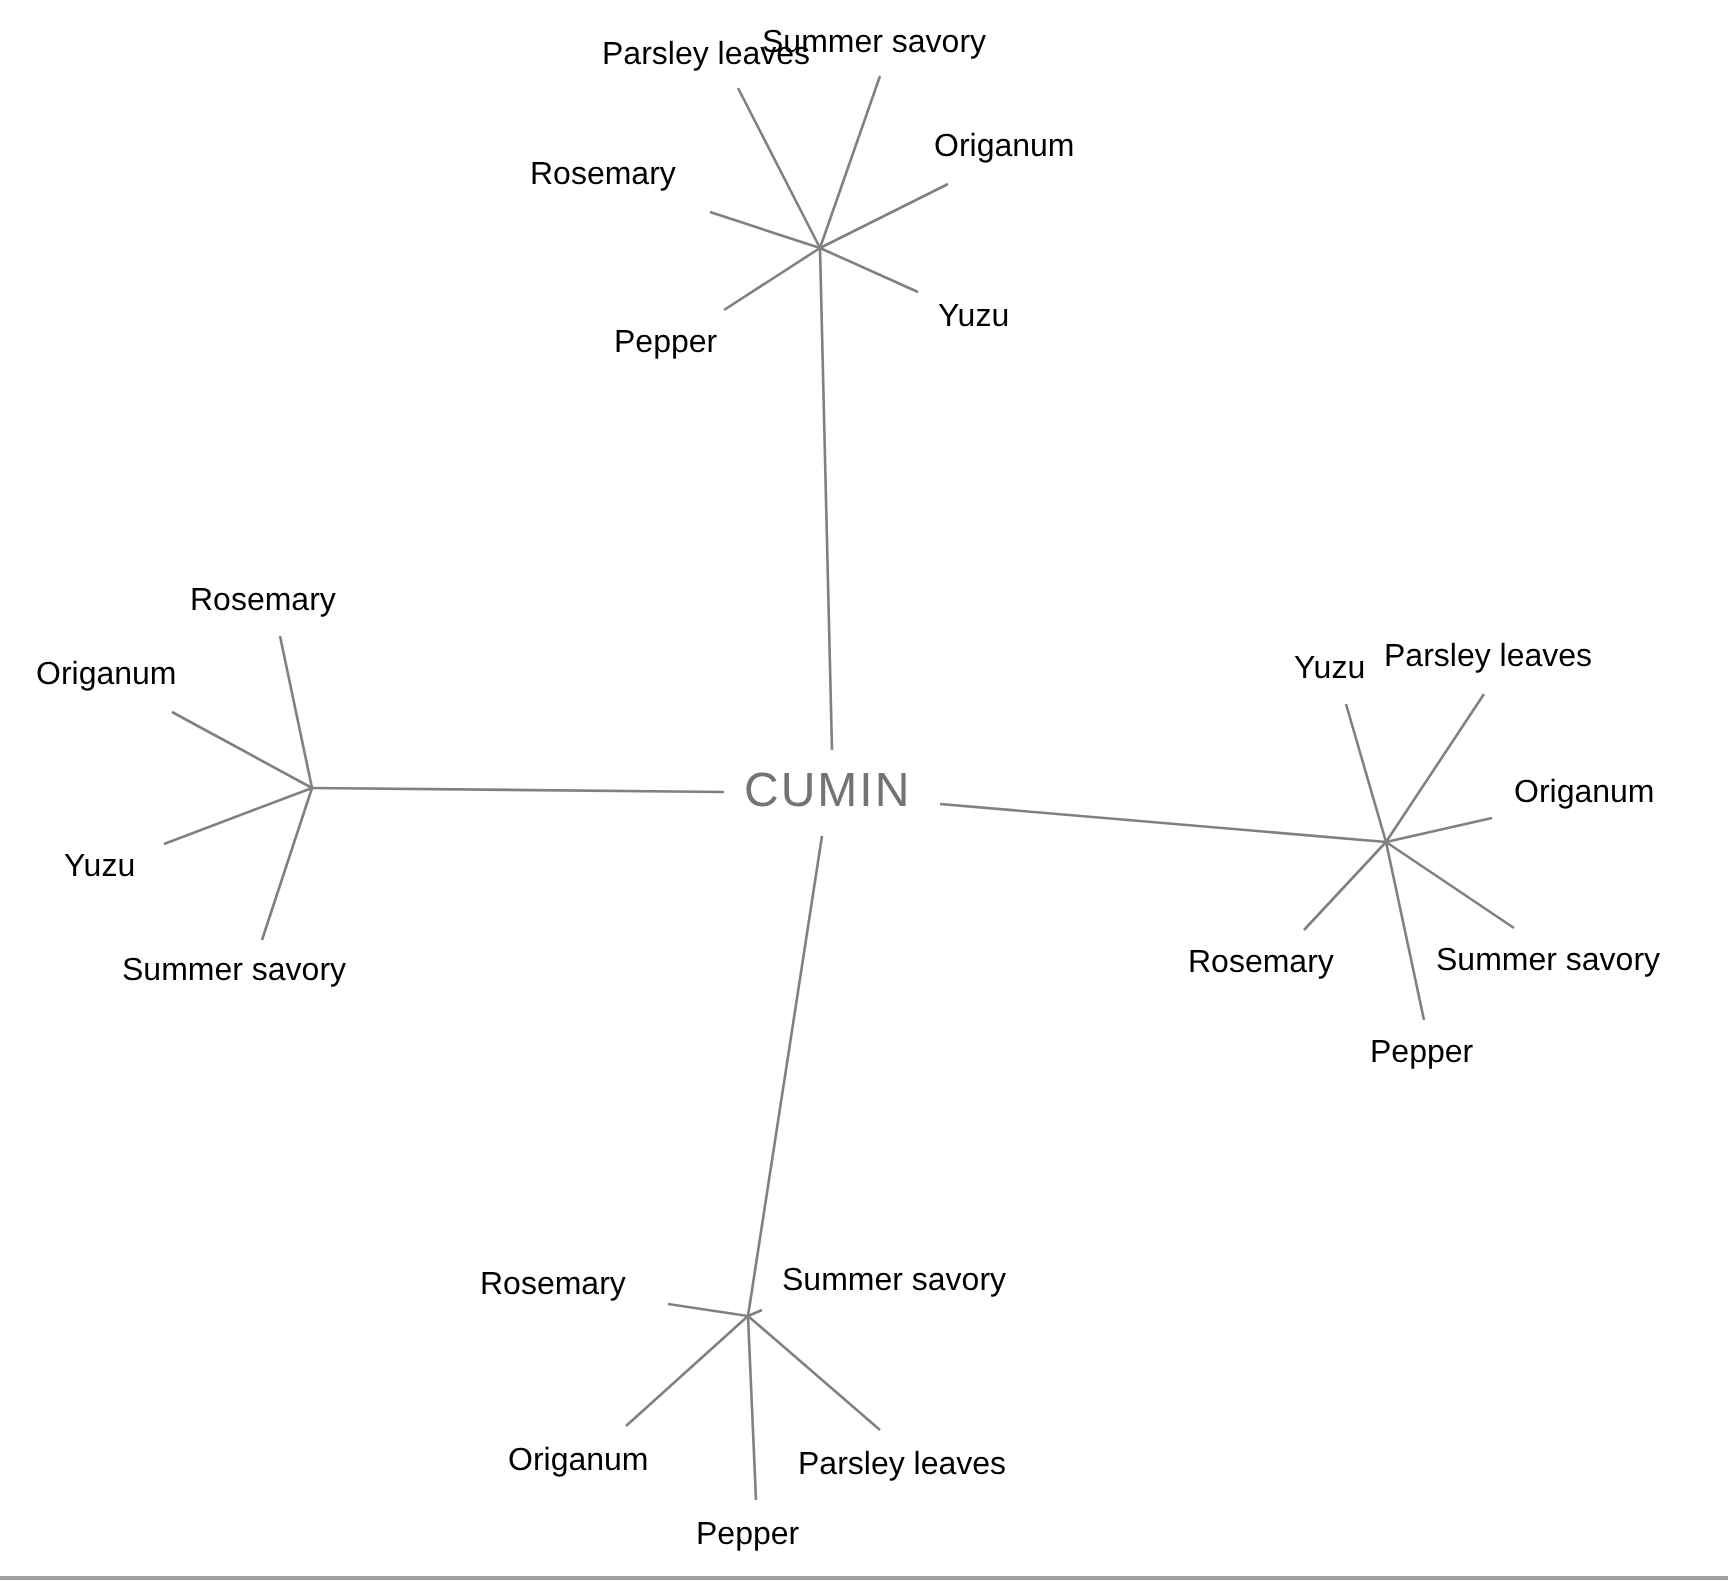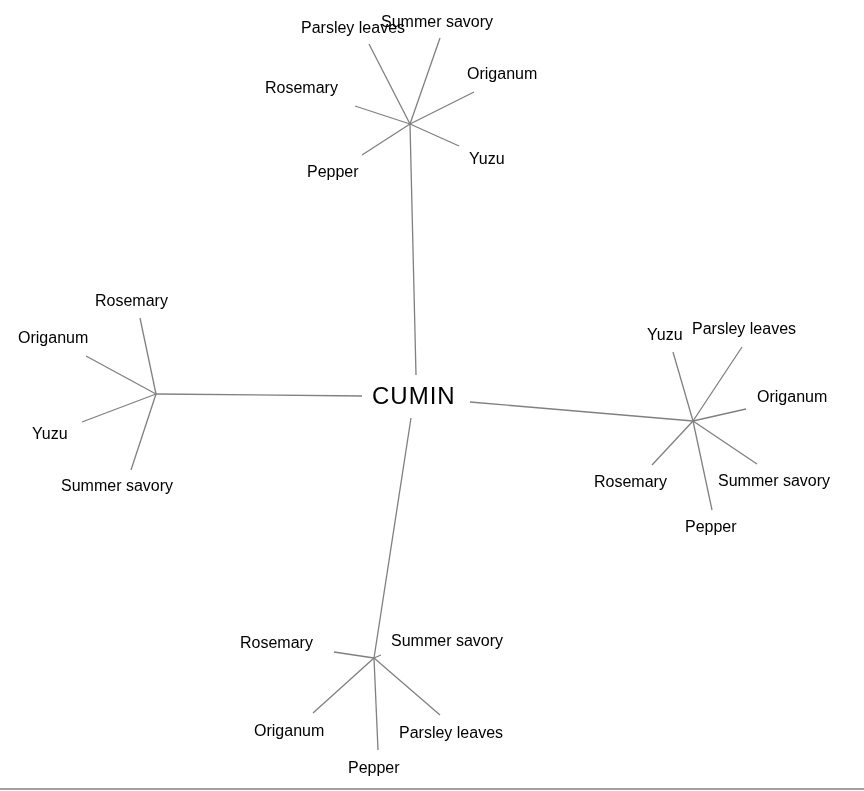--- a/index.html
+++ b/index.html
@@ -1,19 +1,19 @@
 <!DOCTYPE html>
 <html><head>
 <meta charset="utf-8">
 <style>
   html,body{margin:0;padding:0;background:#fff;}
   body{width:864px;height:791px;position:relative;overflow:hidden;font-family:"Liberation Sans",sans-serif;}
   svg{position:absolute;left:0;top:0;}
   .lbl{position:absolute;font-size:16px;color:#000;white-space:nowrap;line-height:1;}
-  .center{position:absolute;font-size:24px;color:#000000;white-space:nowrap;line-height:1;letter-spacing:1px;}
+  .center{position:absolute;font-size:24px;color:#737373;white-space:nowrap;line-height:1;letter-spacing:1px;}
   .bottom-rule{position:absolute;left:0;top:788px;width:864px;height:2px;background:#a0a0a0;}
 </style>
 </head>
 <body>
 
 <svg width="864" height="791" viewBox="0 0 864 791">
   <g stroke="#808080" stroke-width="1.3" fill="none">
     <line x1="416" y1="375" x2="410" y2="124"></line>
     <line x1="362" y1="396" x2="156" y2="394"></line>
     <line x1="470" y1="402" x2="693" y2="421"></line>

